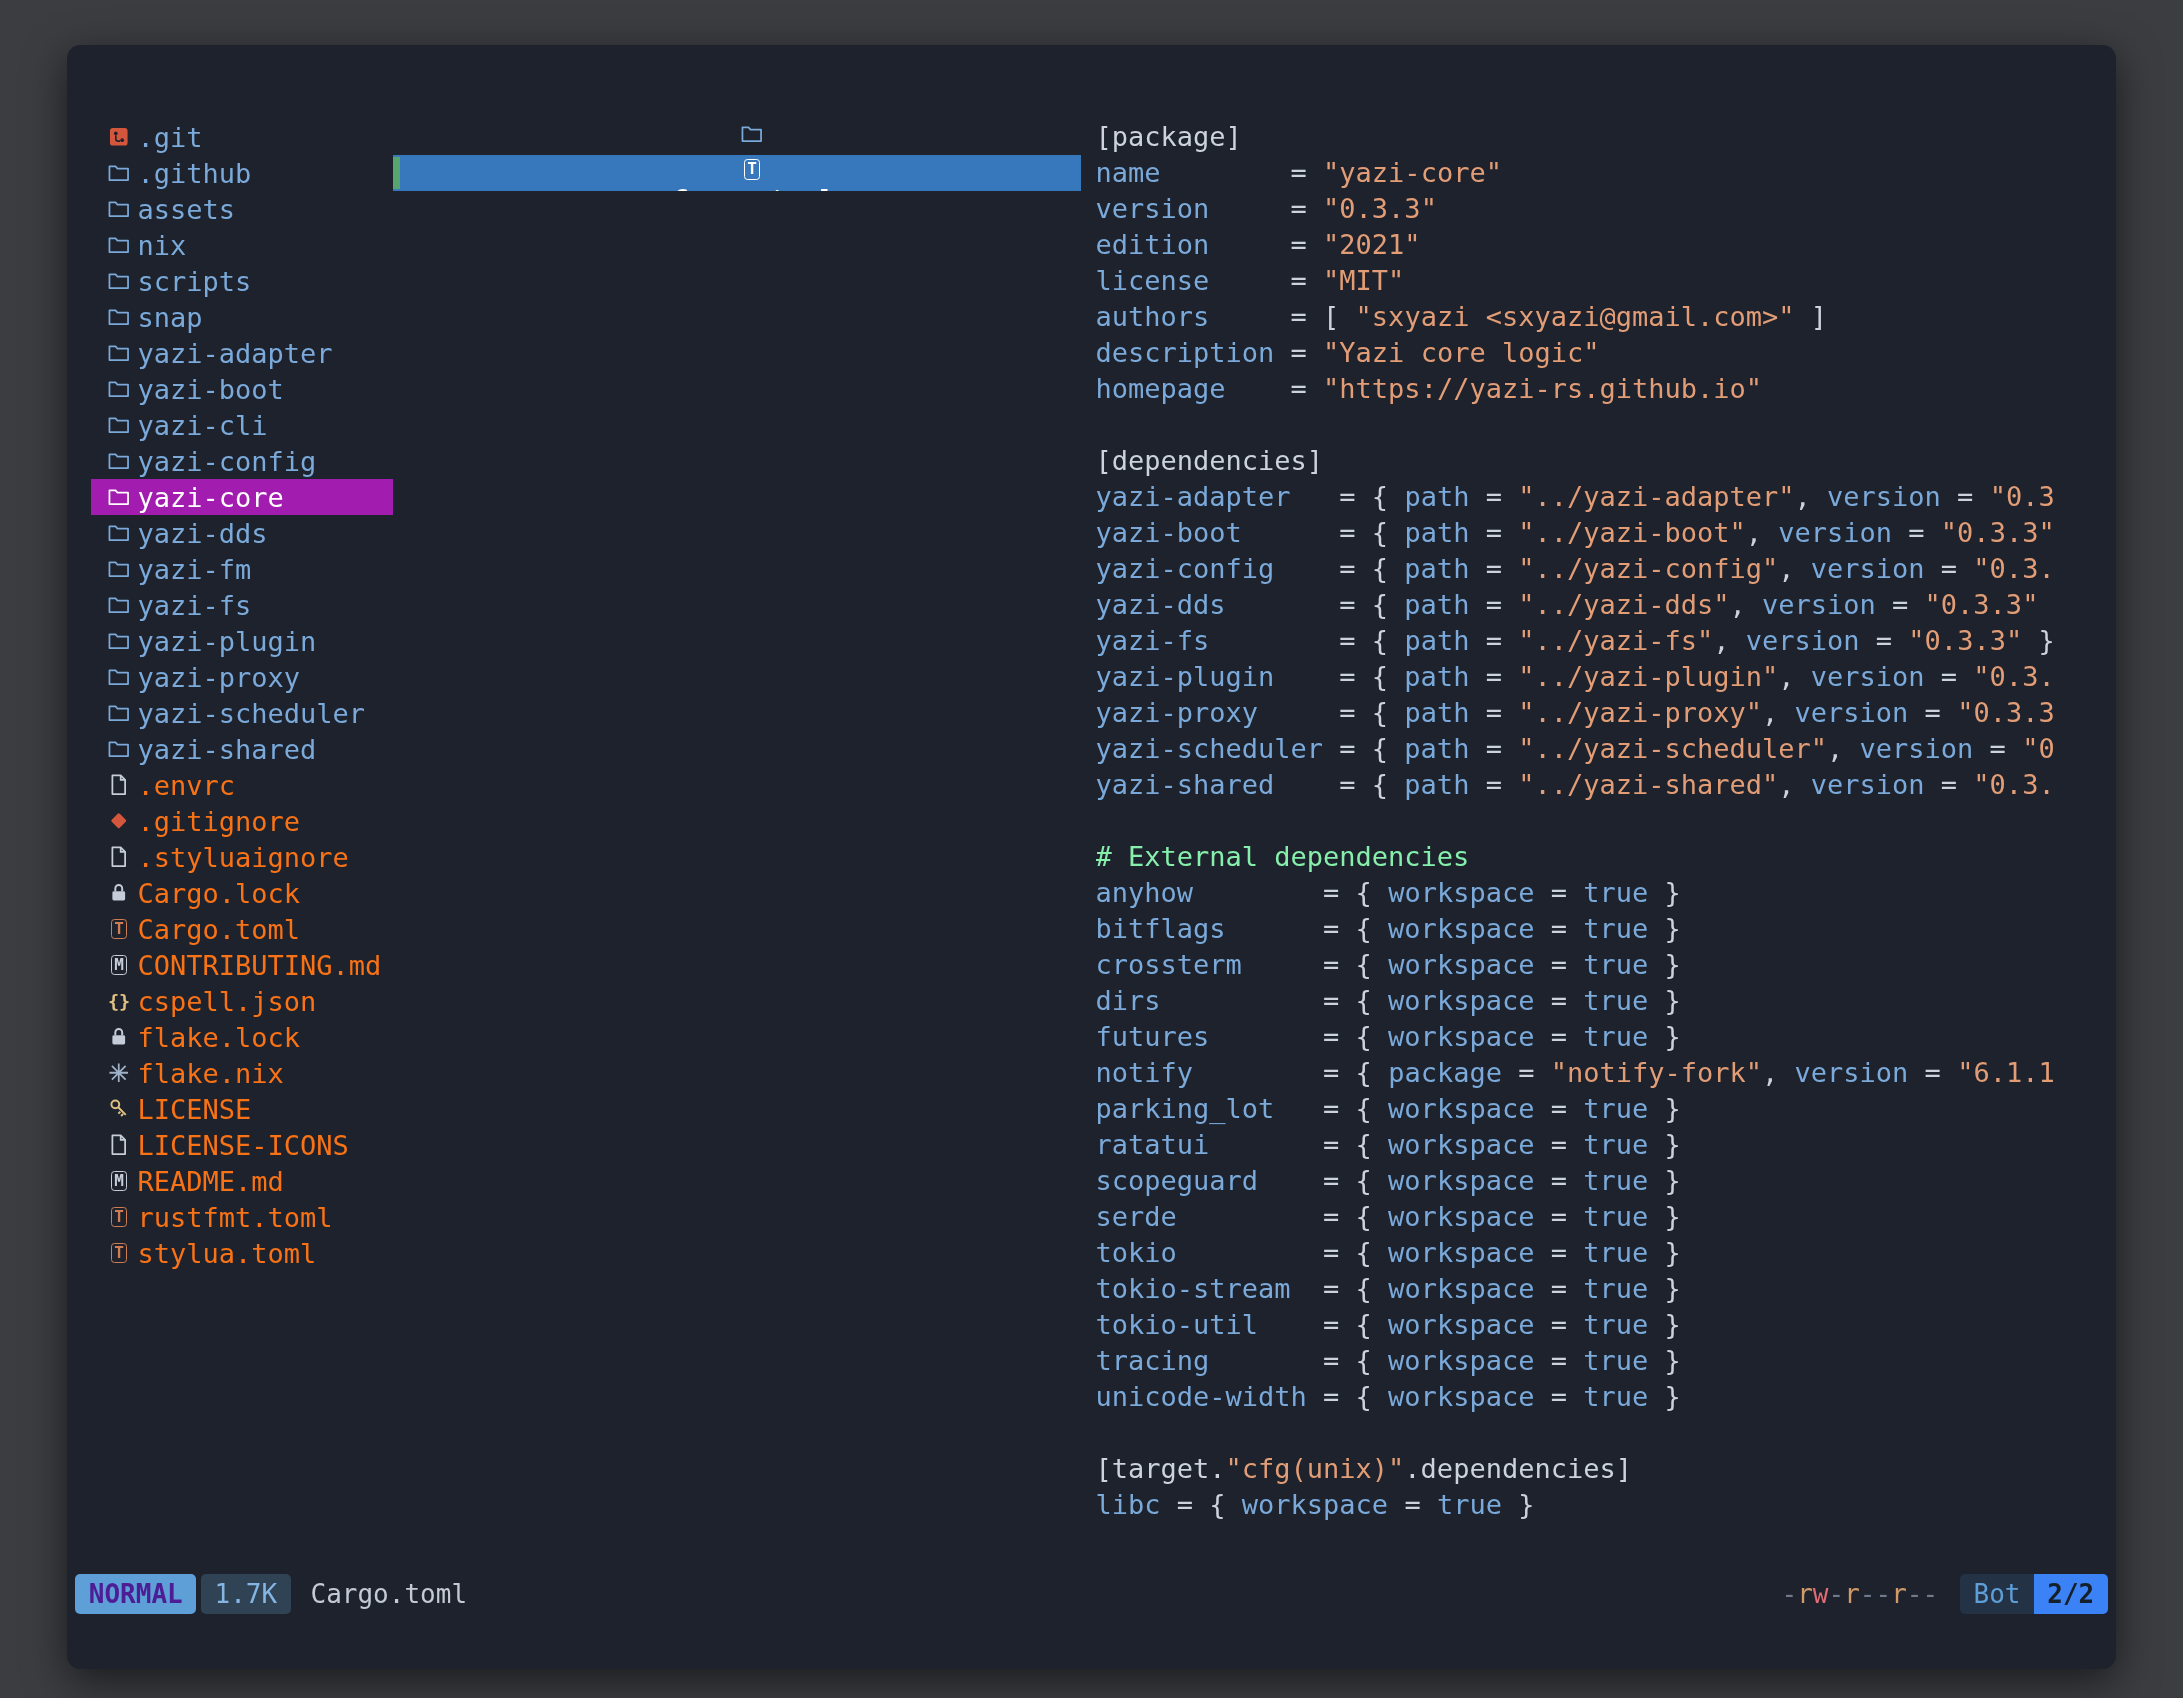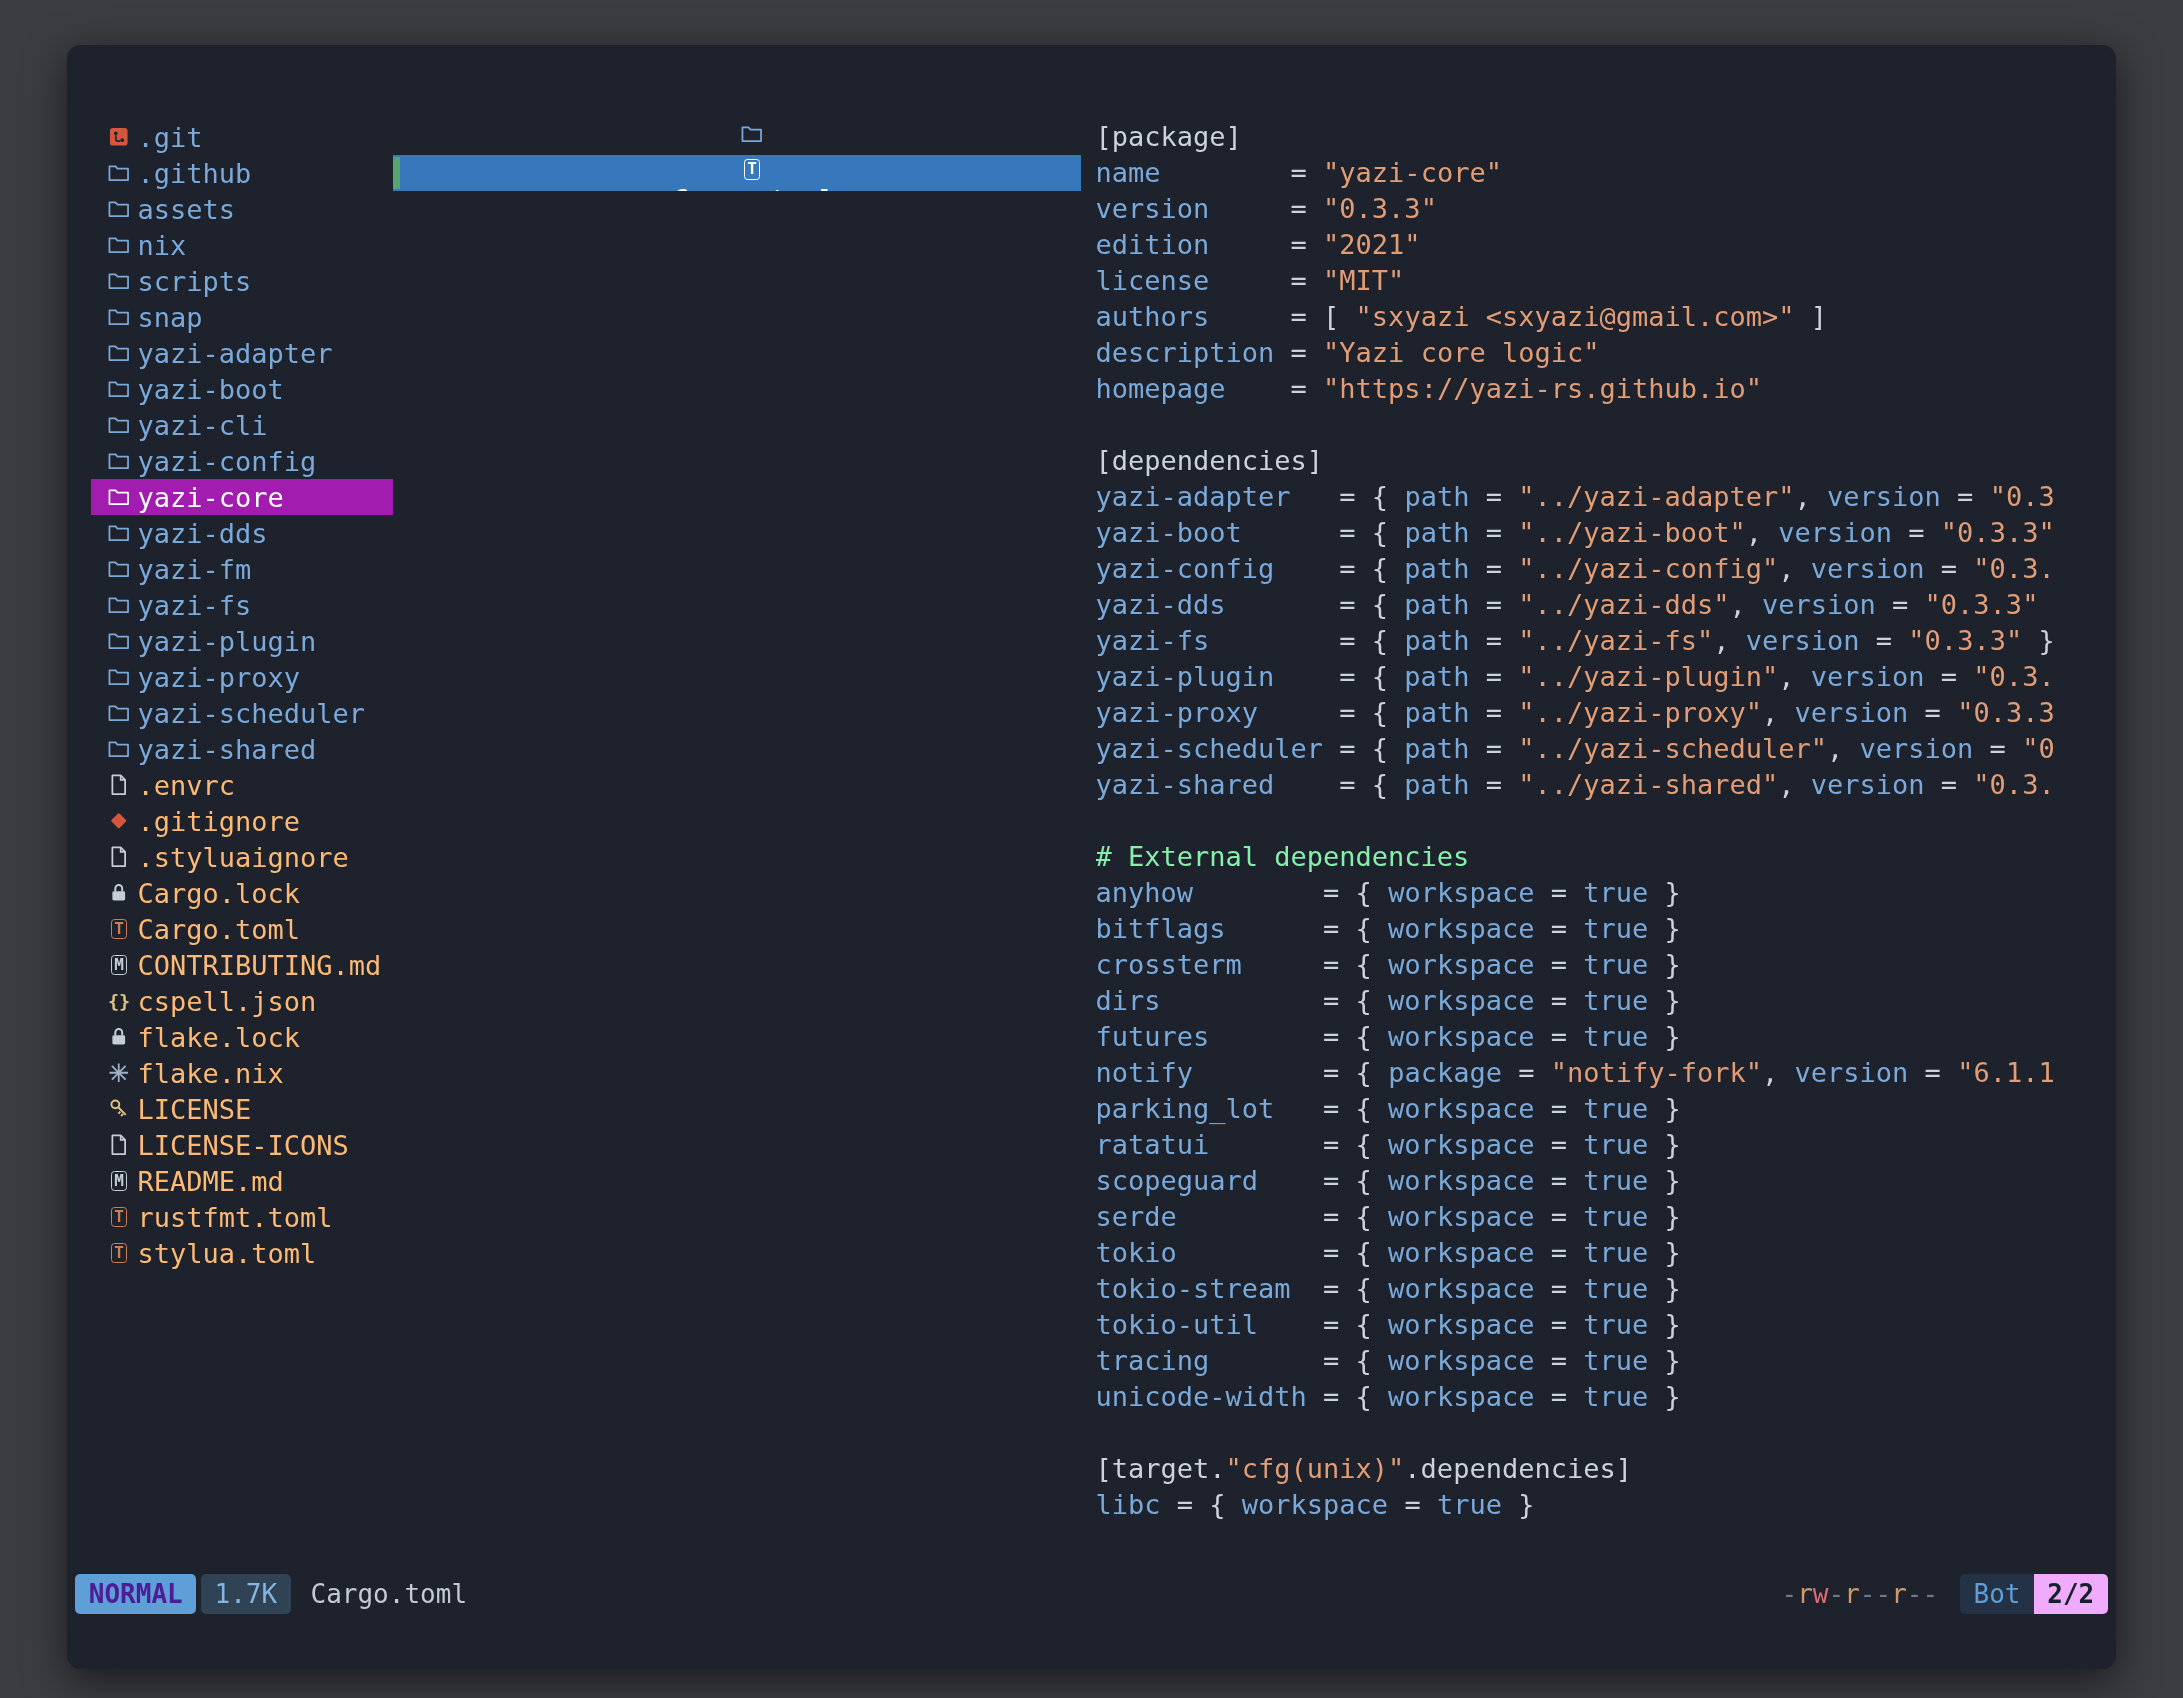--- a/index.html
+++ b/index.html
@@ -25,21 +25,21 @@
   .pane-preview{flex:1;margin-left:15px;}
 
   .row{
     position:relative;display:flex;align-items:center;
     height:36px;overflow:hidden;cursor:default;
   }
   .pane-parent .row{padding-left:14.3px;}
   .pane-current .row{padding-left:31px;flex-direction:column;}
   .row .label{margin-left:4.2px;white-space:pre;}
   .pane-parent .row.dir .label,.pane-current .row.dir .label{color:#7aa9da;}
-  .pane-parent .row.file .label,.pane-current .row.file .label{color:#fdba74;}
+  .pane-parent .row.file .label,.pane-current .row.file .label{color:#f97316;}
   .pane-parent .row.selected{background:#a21caf;}
   .pane-current .row.selected{background:#3778bd;}
   .row.selected .label,.row.selected .size{color:#ffffff !important;}
   .row.selected .icon{color:#ffffff !important;}
   .pane-current .row.selected::before{
     content:"";position:absolute;left:0;top:1.7px;bottom:1.7px;width:7.6px;
     background:#56a571;
   }
   .size{margin-left:auto;padding-right:13.4px;color:#c9cfd9;}
 
@@ -79,21 +79,21 @@
   .status-left,.status-right{display:flex;align-items:center;}
   .badge{height:40px;line-height:40px;padding:0 13.4px;border-radius:5px;white-space:pre;}
   .badge.mode{background:#5e9fd8;color:#4c1d95;font-weight:bold;}
   .badge.filesize{background:#2f4355;color:#85b5e2;margin-left:5px;}
   .filename{margin-left:20px;color:#c3cad6;}
   .perms{margin-right:22px;white-space:pre;}
   .pc-d{color:#707a8a;}
   .pc-r{color:#d19a66;}
   .pc-w{color:#e06c75;}
   .badge.pos-name{background:#243246;color:#5e9fd8;border-radius:5px 0 0 5px;}
-  .badge.pos-count{background:#f0abfc;color:#15202b;font-weight:bold;border-radius:0 5px 5px 0;}
+  .badge.pos-count{background:#3b82f6;color:#15202b;font-weight:bold;border-radius:0 5px 5px 0;}
 </style>
 </head>
 <body>
 
 <div class="desktop">
   <div class="window">
 
     <div class="content">
       <div class="pane pane-parent" id="parent-pane">
           <div class="row dir">

